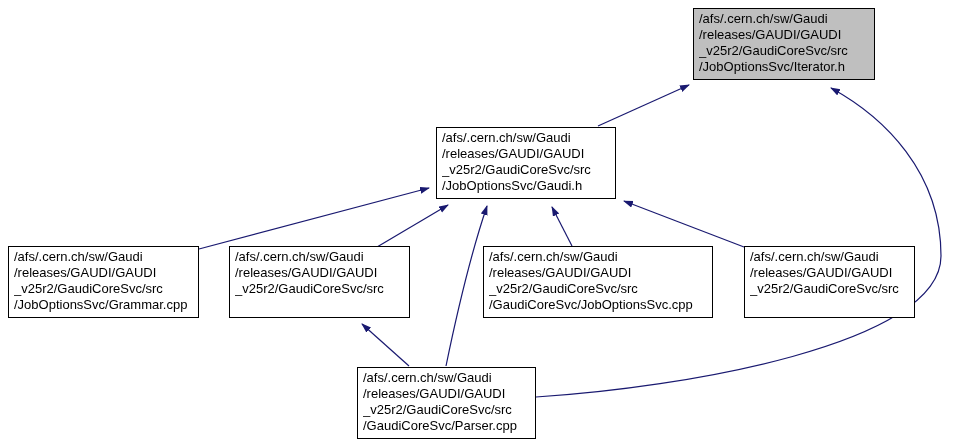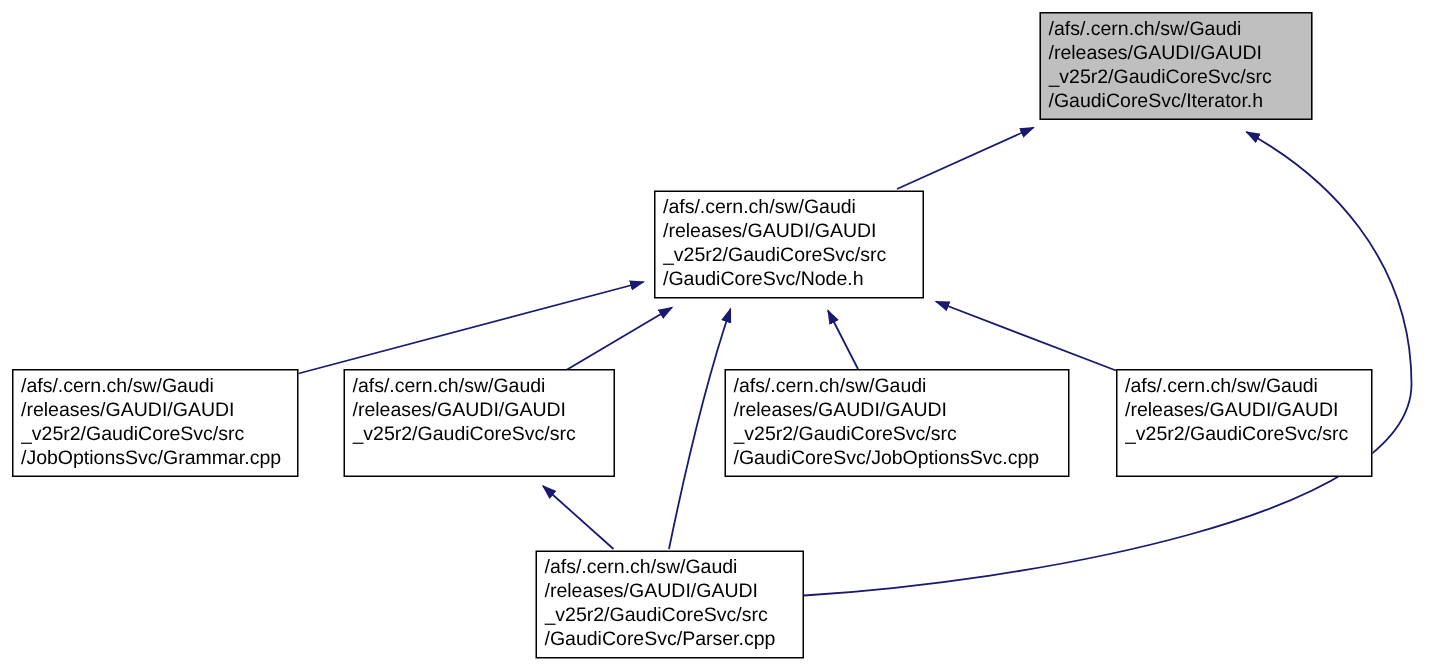--- a/index.html
+++ b/index.html
@@ -69,28 +69,28 @@
 
     <path d="M744,247 L624,201" fill="none" stroke-width="1.2" marker-end="url(#arrow)" stroke="#191970"></path>
 
     <path d="M409,366 L362,324" fill="none" stroke-width="1.2" marker-end="url(#arrow)" stroke="#191970"></path>
   </svg>
 
   <div class="node highlighted" style="left:693px; top:8px; width:182px;">
     <div class="line">/afs/.cern.ch/sw/Gaudi</div>
     <div class="line">/releases/GAUDI/GAUDI</div>
     <div class="line">_v25r2/GaudiCoreSvc/src</div>
-    <div class="line">/GaudiCoreSvc/Iterator.h</div>
+    <div class="line">/JobOptionsSvc/Iterator.h</div>
   </div>
 
   <div class="node" style="left:436px; top:127px; width:180px;">
     <div class="line">/afs/.cern.ch/sw/Gaudi</div>
     <div class="line">/releases/GAUDI/GAUDI</div>
     <div class="line">_v25r2/GaudiCoreSvc/src</div>
-    <div class="line">/GaudiCoreSvc/Node.h</div>
+    <div class="line">/JobOptionsSvc/Gaudi.h</div>
   </div>
 
   <div class="node" style="left:8px; top:246px; width:191px;">
     <div class="line">/afs/.cern.ch/sw/Gaudi</div>
     <div class="line">/releases/GAUDI/GAUDI</div>
     <div class="line">_v25r2/GaudiCoreSvc/src</div>
     <div class="line">/JobOptionsSvc/Grammar.cpp</div>
   </div>
 
   <div class="node" style="left:229px; top:246px; width:181px;">

